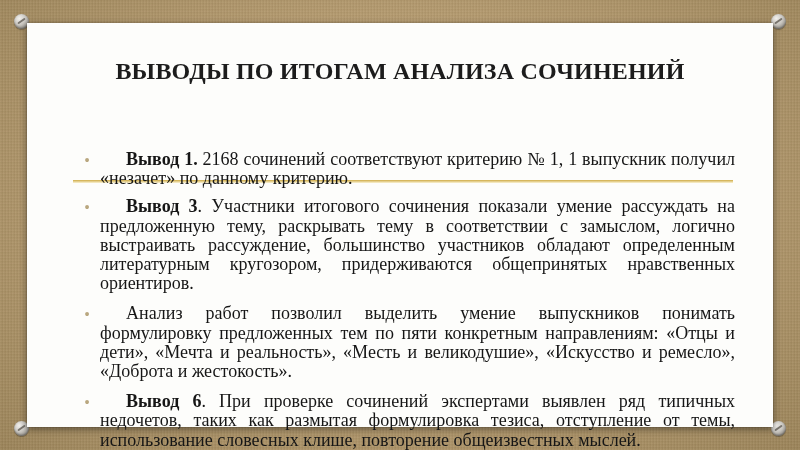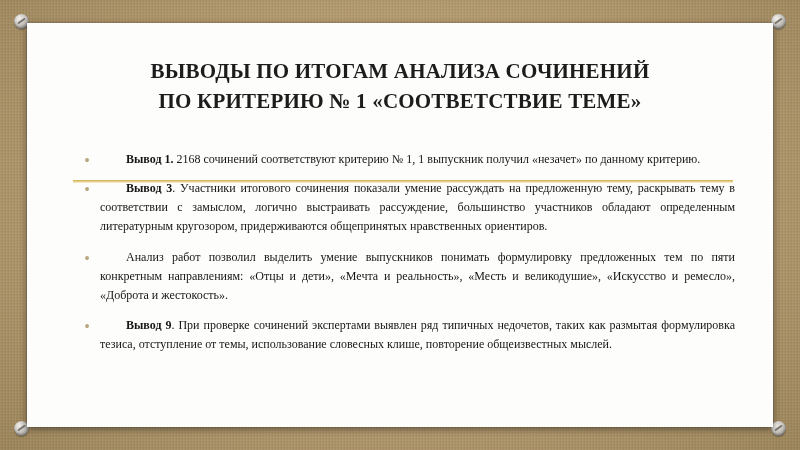--- a/index.html
+++ b/index.html
@@ -74,21 +74,21 @@
   .title-block {
     position: absolute;
     left: 40px;
     top: 33px;
     width: 666px;
     text-align: center;
   }
   .title-line {
     font-family: "Liberation Serif", serif;
     font-weight: bold;
-    font-size: 21px;
+    font-size: 24px;
     line-height: 30px;
     color: #1c1c1c;
     letter-spacing: 0.2px;
   }
 
   
   .divider {
     position: absolute;
     left: 46px;
     top: 157px;
@@ -114,21 +114,21 @@
     width: 26px;
     color: #b9a77f;
     font-size: 16px;
     line-height: 19px;
     text-align: center;
     padding-top: 1px;
   }
   .bullet-text {
     flex: 1 1 auto;
     font-family: "Liberation Serif", serif;
-    font-size: 12px;
+    font-size: 18px;
     line-height: 19.2px;
     color: #161616;
     text-align: justify;
     text-indent: 26px;
     hyphens: auto;
   }
   .bullet-text b {
     font-weight: bold;
   }
   .p2 { margin-bottom: 11px; }
@@ -141,21 +141,20 @@
 
   <div class="screw tl"></div>
   <div class="screw tr"></div>
   <div class="screw bl"></div>
   <div class="screw br"></div>
 
   <div class="paper">
 
     <div class="title-block">
       <div class="title-line">ВЫВОДЫ ПО ИТОГАМ АНАЛИЗА СОЧИНЕНИЙ</div>
-      <div class="title-line">ПО КРИТЕРИЮ № 1 «СООТВЕТСТВИЕ ТЕМЕ»</div>
     </div>
 
     <div class="divider"></div>
 
     <div class="body">
 
       <div class="bullet-row p1">
         <div class="bullet-mark">•</div>
         <div class="bullet-text"><b>Вывод 1.</b><span> 2168 сочинений соответствуют критерию № 1, 1 выпускник получил «незачет» по данному критерию.</span></div>
       </div>
@@ -165,18 +164,18 @@
         <div class="bullet-text"><b>Вывод 3</b><span>. Участники итогового сочинения показали умение рассуждать на предложенную тему, раскрывать тему в соответствии с замыслом, логично выстраивать рассуждение, большинство участников обладают определенным литературным кругозором, придерживаются общепринятых нравственных ориентиров.</span></div>
       </div>
 
       <div class="bullet-row p3">
         <div class="bullet-mark">•</div>
         <div class="bullet-text"><b></b><span>Анализ работ позволил выделить умение выпускников понимать формулировку предложенных тем по пяти конкретным направлениям: «Отцы и дети», «Мечта и реальность», «Месть и великодушие», «Искусство и ремесло», «Доброта и жестокость».</span></div>
       </div>
 
       <div class="bullet-row p4">
         <div class="bullet-mark">•</div>
-        <div class="bullet-text"><b>Вывод 9</b><span>. При проверке сочинений экспертами выявлен ряд типичных недочетов, таких как размытая формулировка тезиса, отступление от темы, использование словесных клише, повторение общеизвестных мыслей.</span></div>
+        <div class="bullet-text"><b>Вывод 6</b><span>. При проверке сочинений экспертами выявлен ряд типичных недочетов, таких как размытая формулировка тезиса, отступление от темы, использование словесных клише, повторение общеизвестных мыслей.</span></div>
       </div>
 
     </div>
   </div>
 </div>
 
 </body></html>

